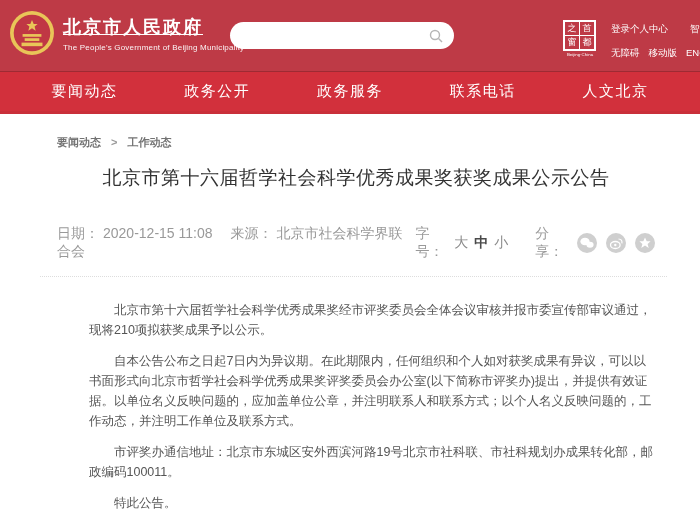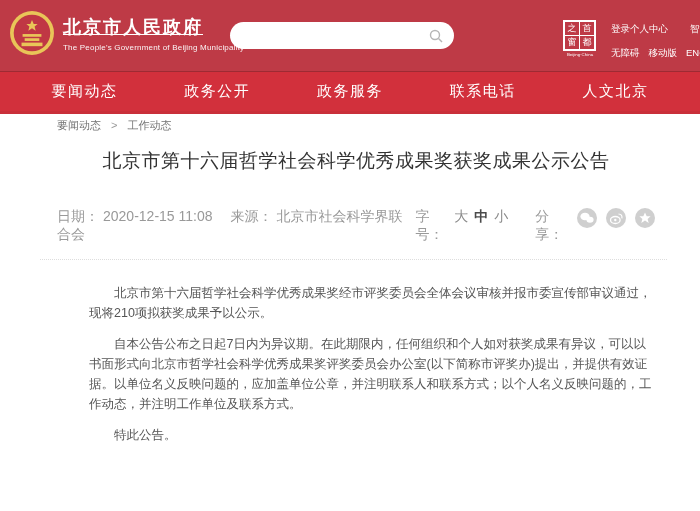--- a/index.html
+++ b/index.html
@@ -28,30 +28,30 @@
   .top-links .row1 { gap: 22px; margin-bottom: 11px; }
   .top-links .row2 { gap: 9px; }
   .top-links a { color: #fff; text-decoration: none; cursor: pointer; }
 
   
   .main-nav { width: 700px; height: 40px; background: #d2303c; border-top: 1px solid #9e2a33; display: flex; justify-content: space-around; align-items: center; padding: 0 18px; }
   .nav-item { color: #fff; font-size: 15px; letter-spacing: 1.5px; cursor: pointer; }
 
   
   .content { background: #fff; border-top: 3px solid #c92f3a; padding: 0 45px 30px 57px; }
-  .breadcrumb { padding-top: 4px; font-size: 11px; color: #737373; }
+  .breadcrumb { padding-top: 21px; font-size: 11px; color: #737373; font-weight: bold; }
   .breadcrumb a { color: #737373; text-decoration: none; cursor: pointer; }
   .breadcrumb .sep { margin: 0 7px; color: #999; }
 
   .article-title { margin-top: 15px; text-align: center; font-size: 19px; font-weight: normal; color: #333; letter-spacing: 0.5px; }
 
   .meta-row { margin-top: 34px; display: flex; justify-content: space-between; align-items: center; font-size: 14px; color: #999; }
   .meta-left span { margin-right: 4px; }
   .meta-left .gap { margin-left: 14px; }
-  .meta-right { display: flex; }
+  .meta-right { display: flex; align-items: center; }
   .size-option { margin: 0 3px; color: #8a8a8a; cursor: pointer; }
   .size-option.active { color: #4a4a4a; font-weight: bold; }
   .share-label { margin-left: 24px; }
   .share-icons { display: flex; gap: 9px; margin-left: 6px; }
   .share-icons svg { cursor: pointer; display: block; }
 
   .dotted-sep { margin: 15px -12px 0 -17px; border-top: 1px dotted #ddd; height: 0; }
 
   .article-body { margin-top: 23px; font-size: 12.5px; color: #555; line-height: 20px; margin-left: 32px; }
   .article-body p { text-indent: 2em; margin: 0 0 11px 0; }
@@ -154,18 +154,19 @@
           </svg>
         </div>
       </div>
     </div>
 
     <div class="dotted-sep"></div>
 
     <div class="article-body">
       <p>北京市第十六届哲学社会科学优秀成果奖经市评奖委员会全体会议审核并报市委宣传部审议通过，现将210项拟获奖成果予以公示。</p>
       <p>自本公告公布之日起7日内为异议期。在此期限内，任何组织和个人如对获奖成果有异议，可以以书面形式向北京市哲学社会科学优秀成果奖评奖委员会办公室(以下简称市评奖办)提出，并提供有效证据。以单位名义反映问题的，应加盖单位公章，并注明联系人和联系方式；以个人名义反映问题的，工作动态，并注明工作单位及联系方式。</p>
+      <p>市评奖办通信地址：北京市东城区安外西滨河路19号北京市社科联、市社科规划办成果转化部，邮政编码100011。</p>
       <p>特此公告。</p>
 
     </div>
 
   </main>
 </div>
 
 </body></html>

